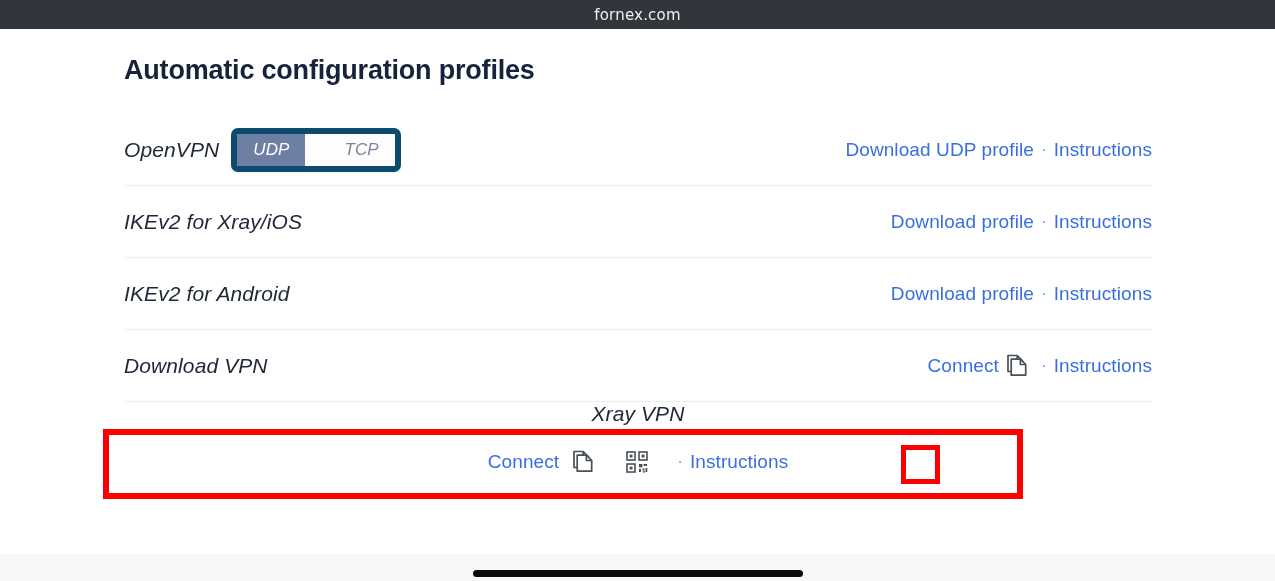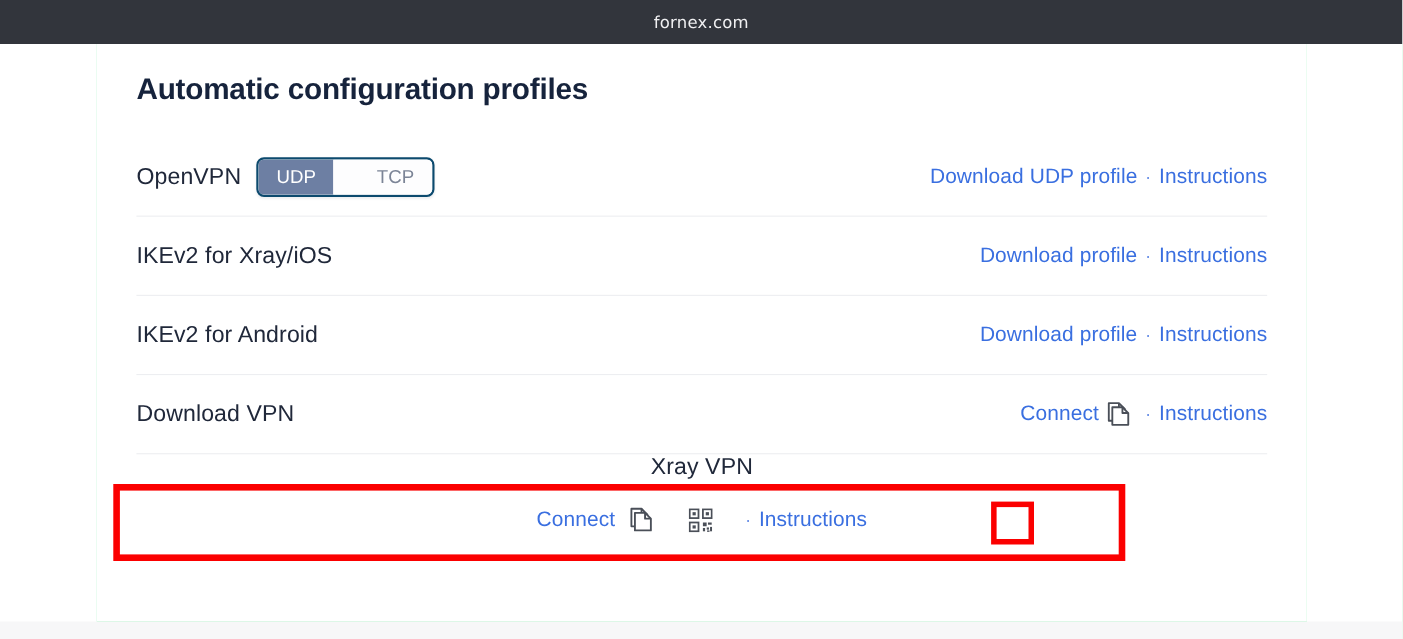--- a/index.html
+++ b/index.html
@@ -8,21 +8,21 @@
     height: 581px;
     overflow: hidden;
   }
   body {
     font-family: "Liberation Sans", sans-serif;
     background: #ffffff;
   }
 
   
   .browser-bar {
-    height: 40px;
+    height: 29px;
     background: #32353c;
     display: flex;
     align-items: center;
     justify-content: center;
   }
   .browser-url {
     color: #f0f0f2;
     font-size: 15px;
     letter-spacing: 0.2px;
     font-family: "DejaVu Sans", sans-serif;
@@ -72,32 +72,33 @@
     border-bottom: 1px solid #edeef1;
     position: relative;
   }
   .row.last { border-bottom: none; flex-direction: column; }
 
   .row-label {
     font-size: 21px;
     color: #20283a;
     display: flex;
     align-items: center;
-    gap: 14px;
     letter-spacing: 0.1px;
+    font-style: italic;
   }
 
   
   .segmented {
     display: flex;
     border-radius: 7px;
     overflow: hidden;
-    border: 2px solid #0c4a6e;
+    border: 6px solid #0c4a6e;
     background: #ffffff;
     box-shadow: 0 1px 2px rgba(20,30,60,0.07);
+    margin-left: 12px;
   }
   .seg {
     font-size: 17px;
     padding: 7px 16px 8px 16px;
     line-height: 1;
     cursor: pointer;
     font-family: "Liberation Sans", sans-serif;
   }
   .seg.active {
     background: #6d7fa3;

